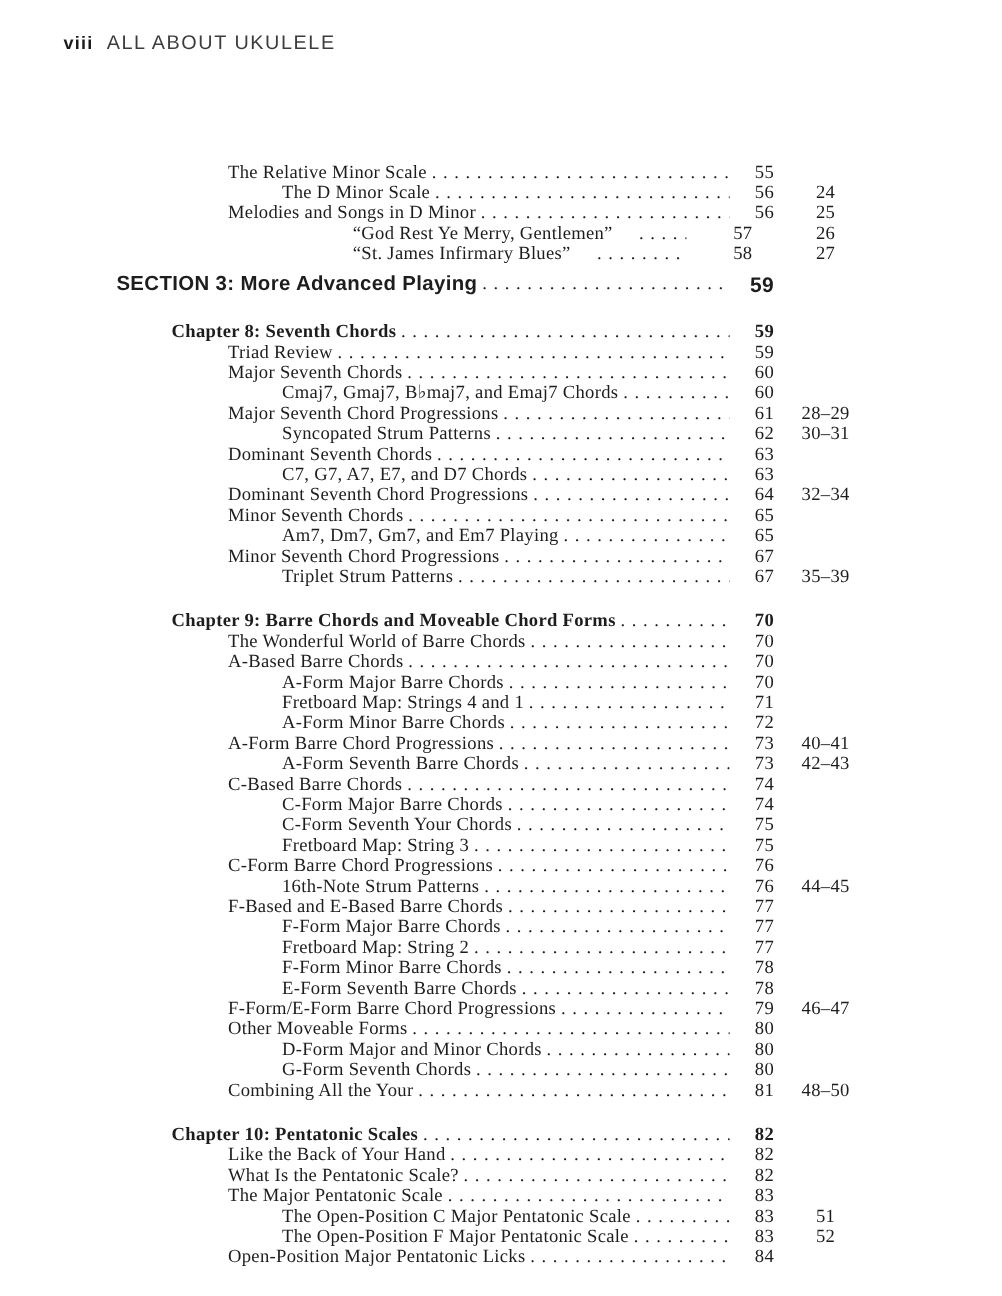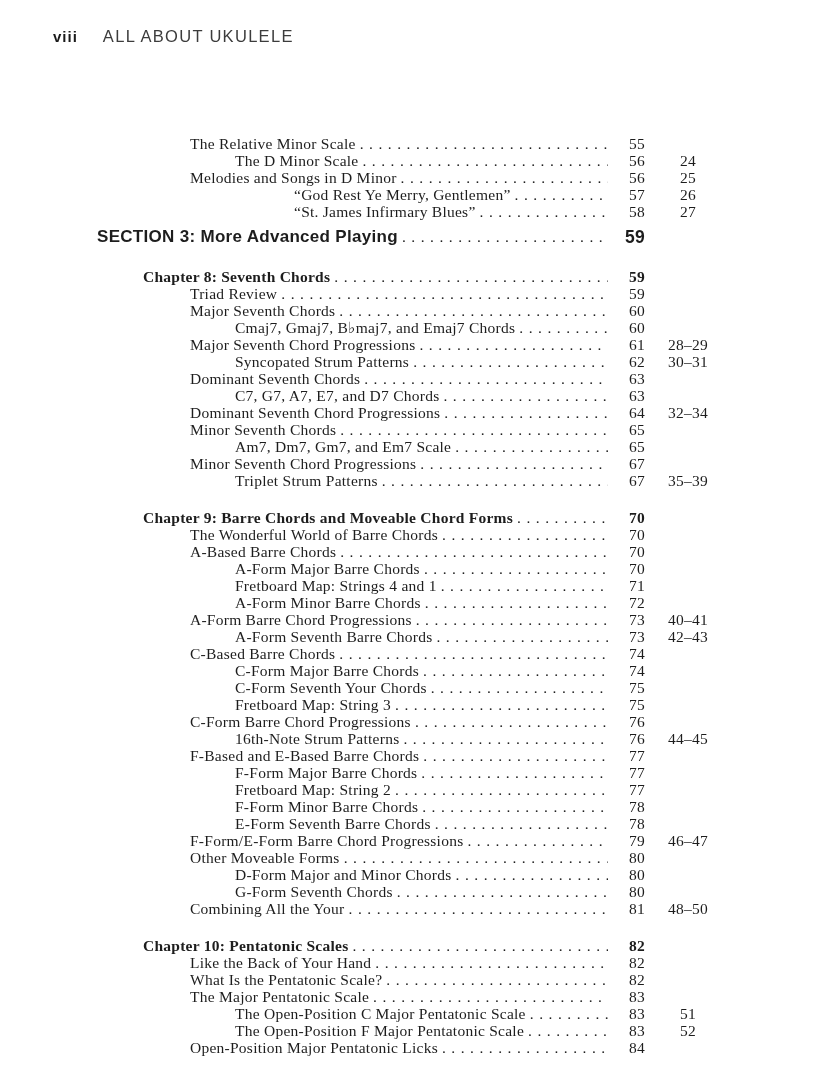--- a/index.html
+++ b/index.html
@@ -26,21 +26,21 @@
     align-items: baseline;
     font-family: "Liberation Sans", "DejaVu Sans", sans-serif;
   }
   .folio {
     font-weight: 700;
     font-size: 15px;
     letter-spacing: 1px;
     color: #1a1a1a;
   }
   .head-title {
-    margin-left: 25px;
+    margin-left: 11px;
     font-size: 16.5px;
     font-weight: 400;
     letter-spacing: 1.3px;
     color: #3c3c3c;
     white-space: nowrap;
   }
 
   
   .toc {
     position: absolute;
@@ -83,21 +83,21 @@
     flex: 0 0 86px;
     text-align: center;
     white-space: nowrap;
   }
 
   
   .lvl-0 { padding-left: 0; }
   .lvl-1 { padding-left: 46px; }
   .lvl-2 { padding-left: 93px; }
   .lvl-3 { padding-left: 138px; }
-  .lvl-4 { padding-left: 197px; }
+  .lvl-4 { padding-left: 197px; gap: 18px; }
 
   
   .style-chapter {
     font-weight: 700;
     margin-top: 20px;
   }
   .style-section {
     font-family: "Liberation Sans", "DejaVu Sans", sans-serif;
     font-weight: 700;
     font-size: 17px;
@@ -213,21 +213,21 @@
     <span class="toc-page">64</span>
     <span class="toc-tracks">32–34</span>
   </div>
       <div class="toc-row lvl-2 style-normal">
     <span class="toc-title">Minor Seventh Chords</span>
     <span class="toc-dots"></span>
     <span class="toc-page">65</span>
     <span class="toc-tracks"></span>
   </div>
       <div class="toc-row lvl-3 style-normal">
-    <span class="toc-title">Am7, Dm7, Gm7, and Em7 Scale</span>
+    <span class="toc-title">Am7, Dm7, Gm7, and Em7 Playing</span>
     <span class="toc-dots"></span>
     <span class="toc-page">65</span>
     <span class="toc-tracks"></span>
   </div>
       <div class="toc-row lvl-2 style-normal">
     <span class="toc-title">Minor Seventh Chord Progressions</span>
     <span class="toc-dots"></span>
     <span class="toc-page">67</span>
     <span class="toc-tracks"></span>
   </div>

